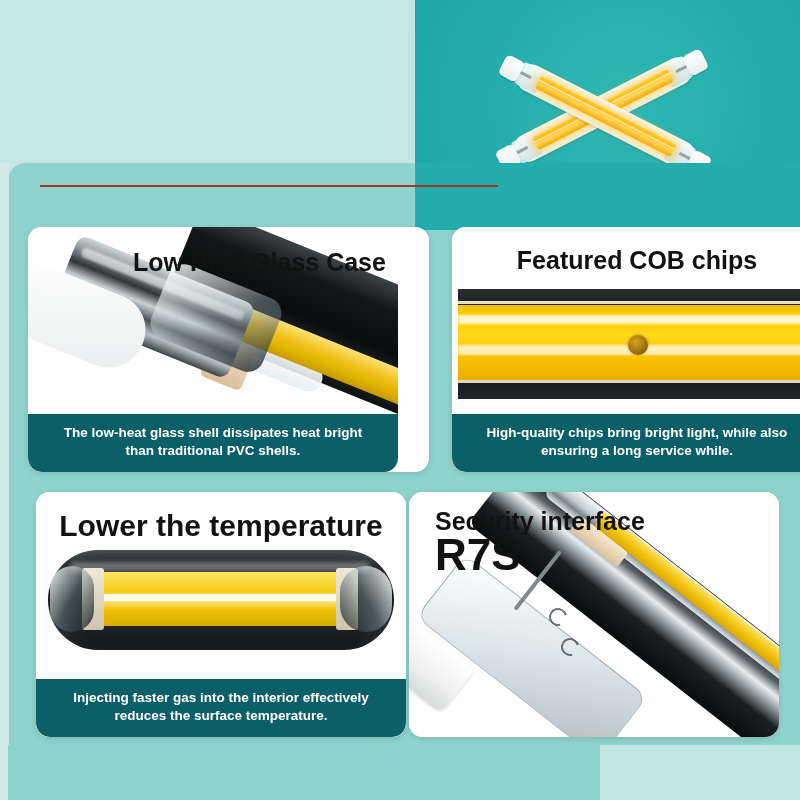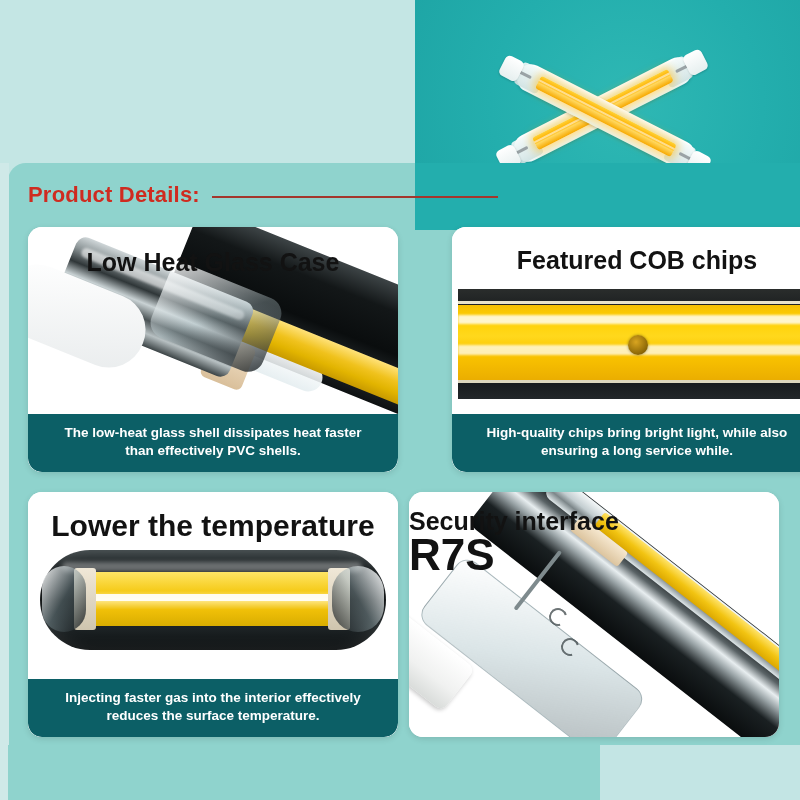--- a/index.html
+++ b/index.html
@@ -54,31 +54,31 @@
   
   .header-row{position:absolute;left:28px;top:182px;display:flex;align-items:center;width:470px;}
   .header-title{color:#cf2b20;font-size:22px;font-weight:bold;letter-spacing:.2px;white-space:nowrap;}
   .header-rule{flex:1;height:2px;background:#a4362c;margin-left:12px;margin-top:3px;}
 
   
   .card{
     position:absolute;width:370px;height:245px;background:#ffffff;border-radius:14px;overflow:hidden;
     box-shadow:0 2px 6px rgba(0,0,0,.12);display:flex;flex-direction:column;
   }
-  .card-1{left:28px;top:227px;}
+  .card-1{left:28px;top:227px;padding-left:31px;}
   .card-2{left:412px;top:227px;margin-left:40px;}
-  .card-3{left:28px;top:492px;}
+  .card-3{left:36px;top:492px;}
   .card-4{left:409px;top:492px;}
 
   .card-title{position:absolute;z-index:4;width:100%;text-align:center;color:#121212;
               font-size:25px;font-weight:bold;line-height:1.05;pointer-events:none;}
   .card-1 .card-title{top:22px;}
   .card-2 .card-title{top:20px;}
   .card-3 .card-title{top:18px;text-align:center;}
-  .card-4 .card-title{top:16px;text-align:left;width:auto;}
+  .card-4 .card-title{top:16px;text-align:left;padding-left:26px;width:auto;}
   .card-title .sub{display:block;font-size:44px;margin-top:-2px;}
   .card-3 .card-title{font-size:30px;}
   .card-4 .card-title{font-size:25px;}
 
   .photo{position:absolute;left:0;top:0;width:370px;height:245px;overflow:hidden;background:#fff;}
 
   .caption{
     position:absolute;left:0;bottom:0;width:370px;box-sizing:border-box;
     background:#0c5f66;color:#ffffff;text-align:center;
     font-size:13.5px;font-weight:bold;line-height:1.35;padding:10px 22px 12px;
@@ -196,36 +196,35 @@
     </div>
   </div>
 
   <div class="bg-teal-panel"></div>
   <div class="bg-teal-panel dark"></div>
   <div class="bg-left-rail"></div>
   <div class="bg-bottom-strip"></div>
   <div class="bg-bottom-right"></div>
 
   <div class="header-row">
-    <div class="header-title">Product Details:</div>
     <div class="header-rule"></div>
   </div>
 
   <div class="card card-1">
     <div class="photo">
       <div class="p1-dark"></div>
       <div class="p1-tube"></div>
       <div class="p1-cob"></div>
       <div class="p1-cream"></div>
       <div class="p1-chrome"></div>
       <div class="p1-glassedge"></div>
       <div class="p1-white"></div>
     </div>
     <div class="card-title">Low Heat Glass Case</div>
-    <div class="caption">The low-heat glass shell dissipates heat faster than effectively PVC shells.</div>
+    <div class="caption">The low-heat glass shell dissipates heat bright than traditional PVC shells.</div>
   </div>
 
   <div class="card card-2">
     <div class="photo">
       <div class="p2-frame"></div>
       <div class="p2-edge-t"></div>
       <div class="p2-strip"></div>
       <div class="p2-gloss-a"></div>
       <div class="p2-gloss-b"></div>
       <div class="p2-edge-b"></div>

